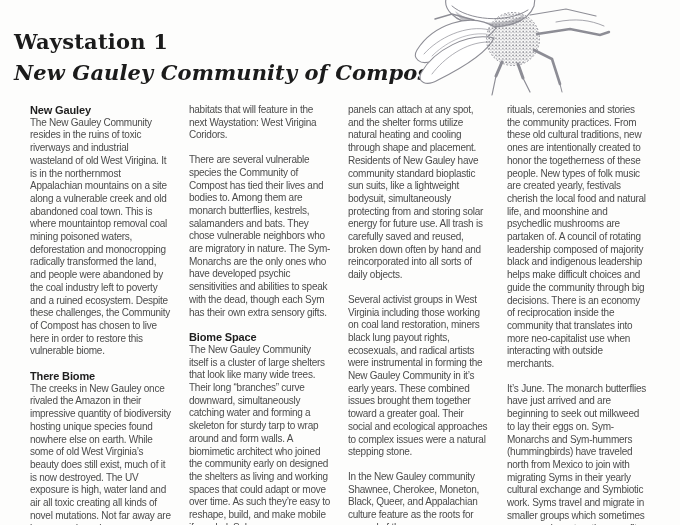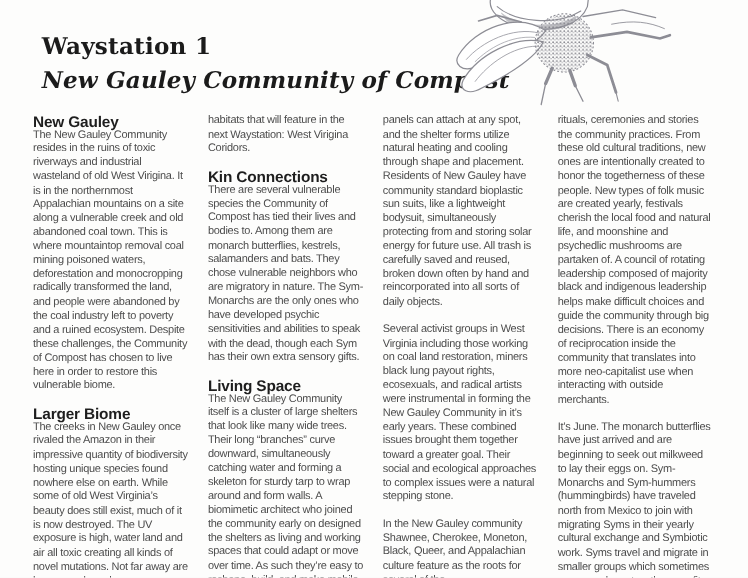--- a/index.html
+++ b/index.html
@@ -2,41 +2,41 @@
 <html><head>
 <meta charset="utf-8">
 <style>
   * { margin:0; padding:0; box-sizing:border-box; }
   html,body { width:680px; height:525px; }
   body { background:#f4f4f4; font-family:"Liberation Sans", sans-serif; }
   .page {
     position:relative; width:680px; height:525px;
     background:#fdfdfc; overflow:hidden;
   }
-  .header { position:absolute; left:38px; top:30px; }
+  .header { position:absolute; left:14px; top:30px; }
   .title {
     font-family:"DejaVu Serif", serif;
     font-size:21px; font-weight:600; color:#1b1b1b;
     letter-spacing:.2px; line-height:1.15;
   }
   .subtitle {
     font-family:"DejaVu Serif", serif;
     font-style:italic; font-weight:bold;
     font-size:21px; color:#1b1b1b;
     margin-top:6px; letter-spacing:.1px;
   }
   .bee { position:absolute; left:410px; top:0; width:215px; height:100px; }
   .columns {
     position:absolute; left:30px; top:104px; right:29px;
     display:flex; gap:17px;
   }
   .col { width:142px; flex:0 0 142px; }
   .block + .block { margin-top:12px; }
   .block h3 {
-    font-size:14px; font-weight:bold; color:#1e1e1e;
+    font-size:11px; font-weight:bold; color:#1e1e1e;
     line-height:12.7px; letter-spacing:-0.15px;
   }
   .block p {
     font-size:10px; color:#4c4c4c;
     line-height:12.7px; letter-spacing:-0.25px;
   }
 </style>
 </head>
 <body>
 
@@ -89,35 +89,34 @@
   </svg>
 
   <main class="columns">
 
     <section class="col">
       <article class="block">
         <h3>New Gauley</h3>
         <p>The New Gauley Community resides in the ruins of toxic riverways and industrial wasteland of old West Virigina. It is in the northernmost Appalachian mountains on a site along a vulnerable creek and old abandoned coal town. This is where mountaintop removal coal mining poisoned waters, deforestation and monocropping radically transformed the land, and people were abandoned by the coal industry left to poverty and a ruined ecosystem. Despite these challenges, the Community of Compost has chosen to live here in order to restore this vulnerable biome.</p>
       </article>
       <article class="block">
-        <h3>Larger Biome</h3>
+        <h3>There Biome</h3>
         <p>The creeks in New Gauley once rivaled the Amazon in their impressive quantity of biodiversity hosting unique species found nowhere else on earth. While some of old West Virginia’s beauty does still exist, much of it is now destroyed. The UV exposure is high, water land and air all toxic creating all kinds of novel mutations. Not far away are human and non-human</p>
       </article>
     </section>
 
     <section class="col">
       <article class="block">
         <p>habitats that will feature in the next Waystation: West Virigina Coridors.</p>
       </article>
       <article class="block">
-        <h3>Kin Connections</h3>
         <p>There are several vulnerable species the Community of Compost has tied their lives and bodies to. Among them are monarch butterflies, kestrels, salamanders and bats. They chose vulnerable neighbors who are migratory in nature. The Sym-Monarchs are the only ones who have developed psychic sensitivities and abilities to speak with the dead, though each Sym has their own extra sensory gifts.</p>
       </article>
       <article class="block">
-        <h3>Living Space</h3>
+        <h3>Biome Space</h3>
         <p>The New Gauley Community itself is a cluster of large shelters that look like many wide trees. Their long “branches” curve downward, simultaneously catching water and forming a skeleton for sturdy tarp to wrap around and form walls. A biomimetic architect who joined the community early on designed the shelters as living and working spaces that could adapt or move over time. As such they’re easy to reshape, build, and make mobile if needed. Solar</p>
       </article>
     </section>
 
     <section class="col">
       <article class="block">
         <p>panels can attach at any spot, and the shelter forms utilize natural heating and cooling through shape and placement. Residents of New Gauley have community standard bioplastic sun suits, like a lightweight bodysuit, simultaneously protecting from and storing solar energy for future use. All trash is carefully saved and reused, broken down often by hand and reincorporated into all sorts of daily objects.</p>
       </article>
       <article class="block">
         <p>Several activist groups in West Virginia including those working on coal land restoration, miners black lung payout rights, ecosexuals, and radical artists were instrumental in forming the New Gauley Community in it’s early years. These combined issues brought them together toward a greater goal. Their social and ecological approaches to complex issues were a natural stepping stone.</p>

